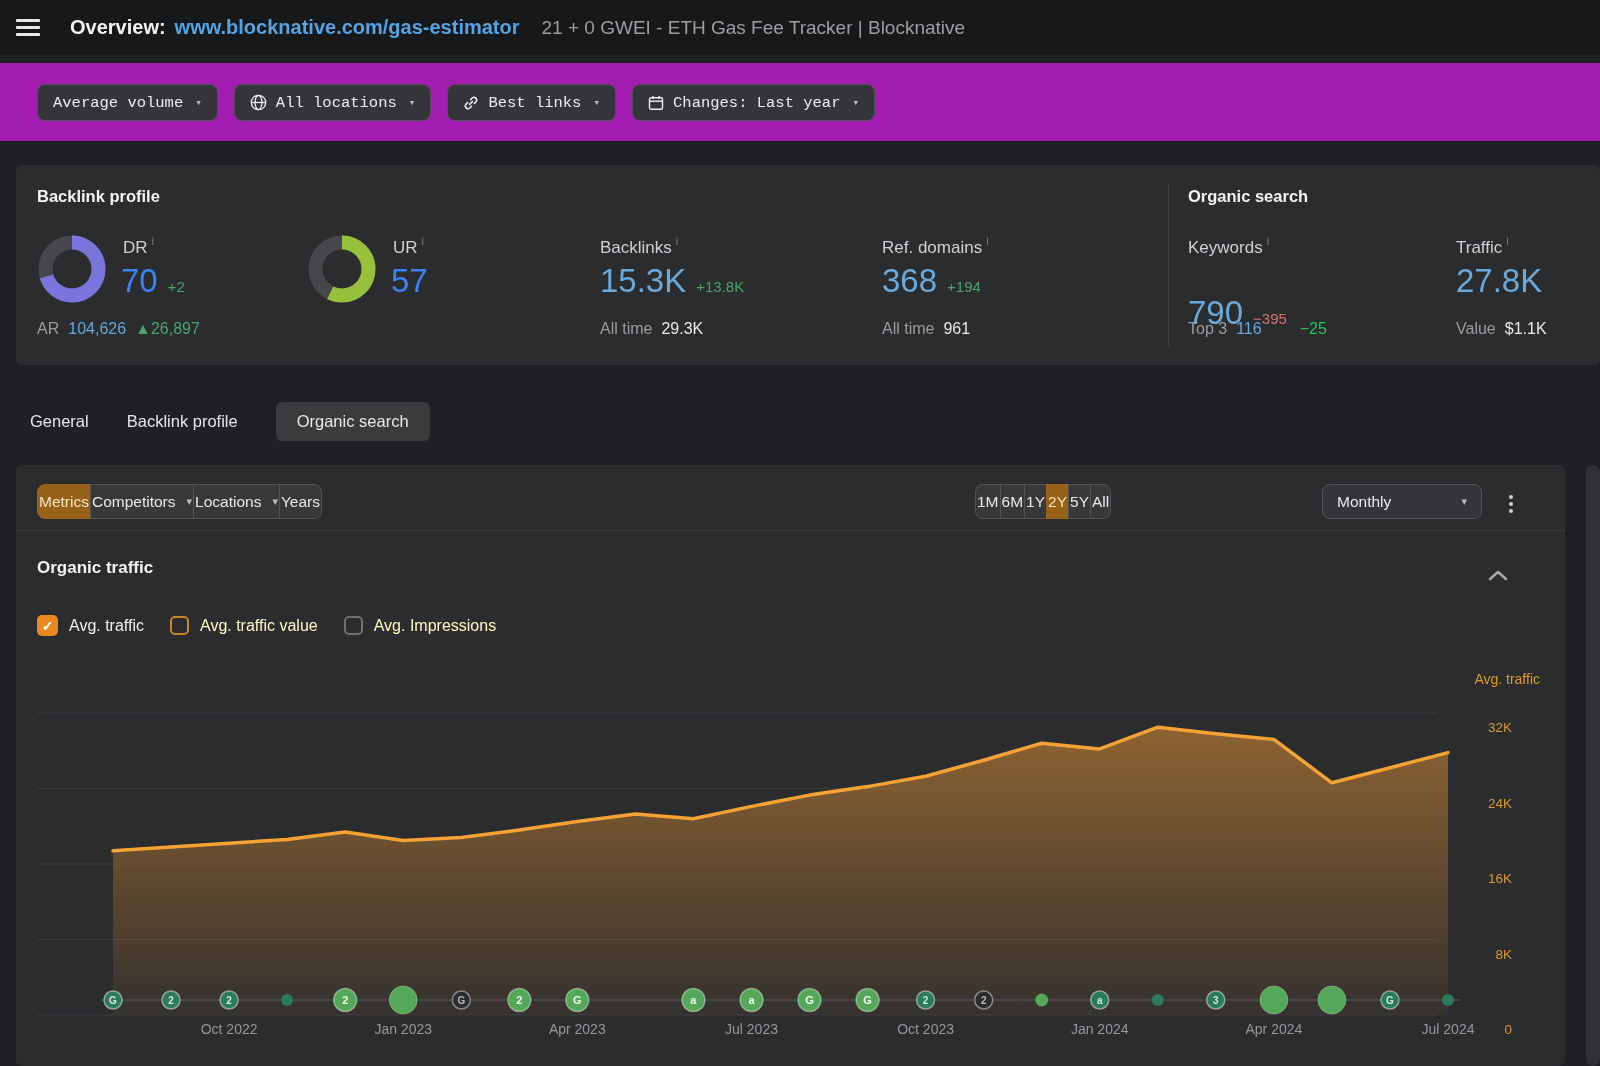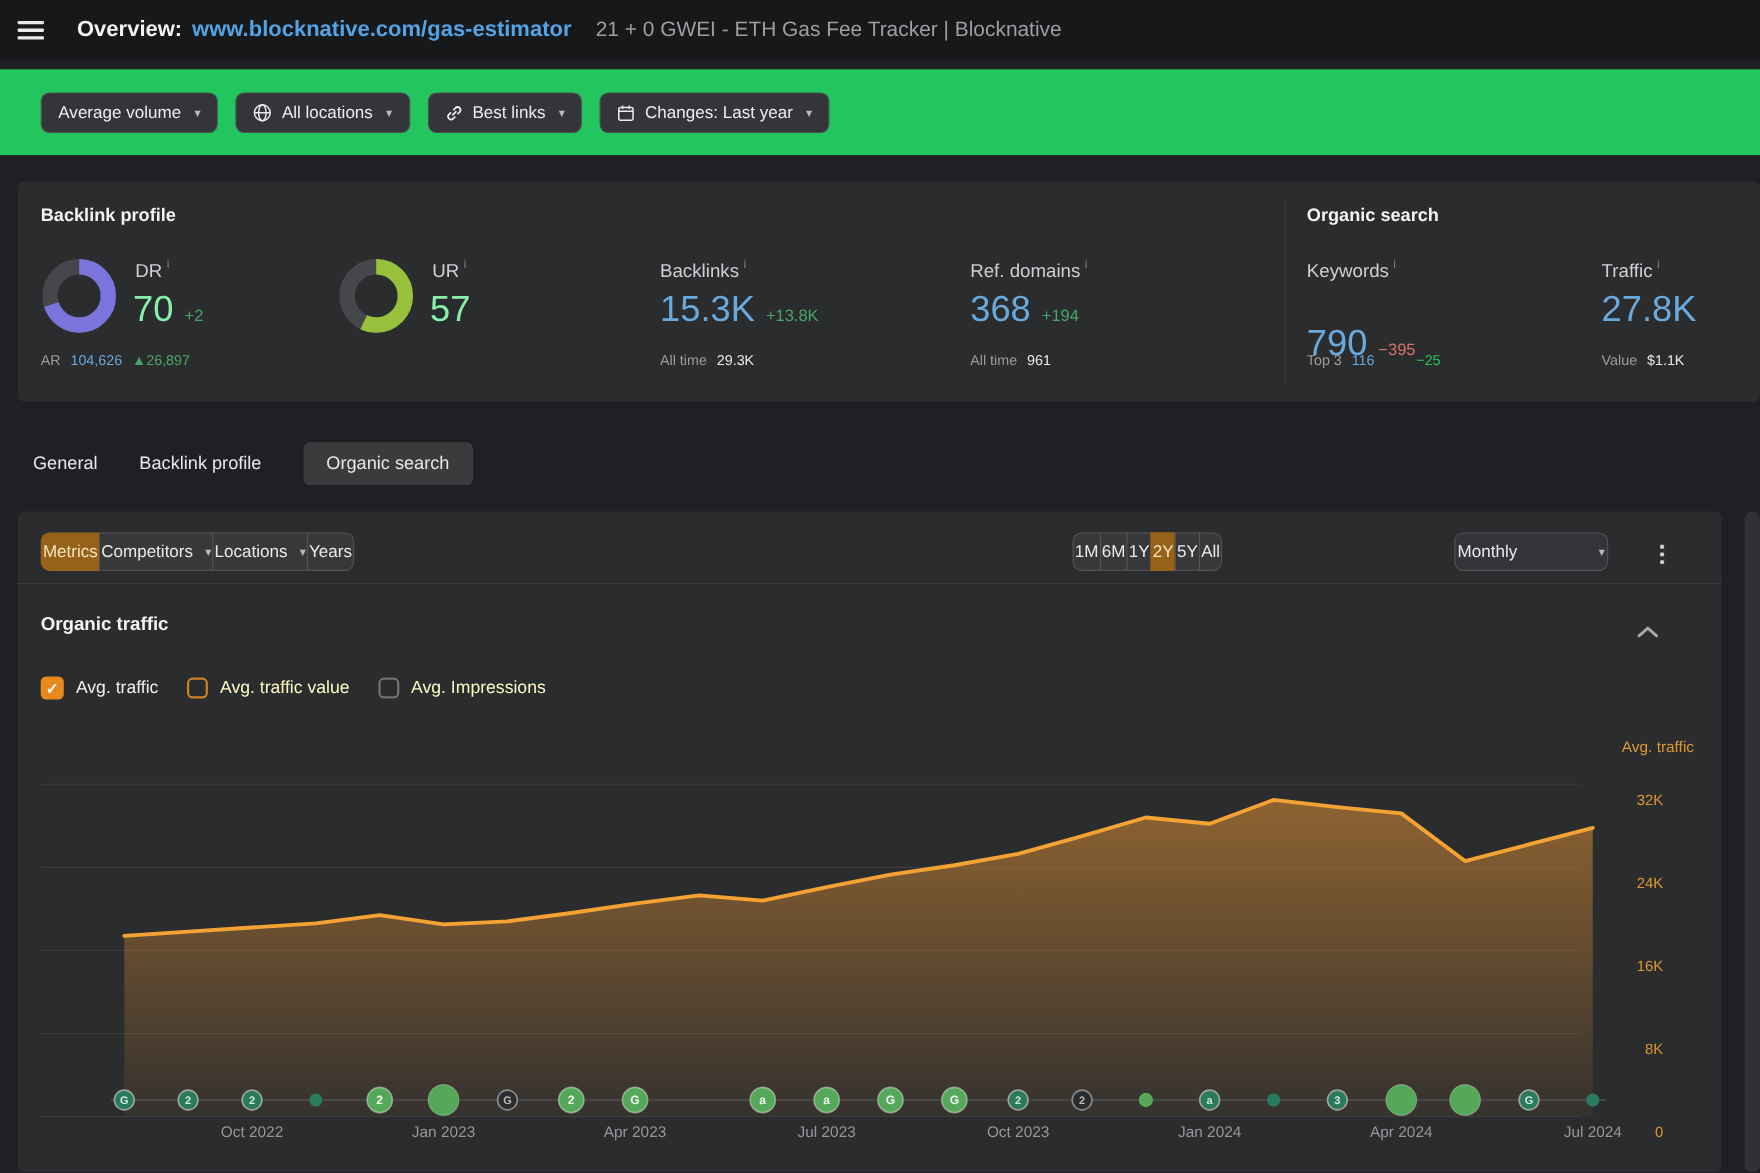--- a/index.html
+++ b/index.html
@@ -10,40 +10,40 @@
   
   .topbar { position:absolute; top:0; left:0; width:100%; height:55px; background:#17181a;
             display:flex; align-items:center; padding-left:16px; }
   .hamburger { width:26px; display:flex; flex-direction:column; gap:4px; cursor:pointer; }
   .hamburger i { display:block; width:24px; height:3px; background:#e9e9ea; border-radius:1px; }
   .overview-title { margin-left:28px; font-size:20px; font-weight:700; color:#f2f3f4; }
   .url-link { color:#54a3e4; margin-left:9px; text-decoration:none; font-weight:700; font-size:20px; cursor:pointer; }
   .page-subtitle { margin-left:22px; font-size:19px; color:#9d9ea1; }
 
   
-  .filter-bar { position:absolute; top:63px; left:0; width:100%; height:78px; background:#22c55e; }
+  .filter-bar { position:absolute; top:63px; left:0; width:100%; height:78px; background:#a21caf;font-family:Liberation Mono, monospace; }
   .filter-inner { position:absolute; top:21px; left:37px; display:flex; gap:16px; }
   .fbtn { height:37px; display:inline-flex; align-items:center; gap:9px; padding:0 15px;
           background:#333538; border:1px solid #4e5053; border-radius:8px;
           color:#ececee; font-size:15.5px; cursor:pointer; white-space:nowrap; }
   .caret { color:#b9babd; font-size:11px; margin-left:3px; }
   .fic { display:flex; align-items:center; }
 
   
   .stats-card { position:absolute; top:165px; left:16px; right:0; height:200px;
                 background:#2b2c2e; border-radius:6px; }
   .card-title { position:absolute; top:22px; font-size:16.5px; font-weight:700; color:#f2f3f4; }
   .stat-label { position:absolute; top:70px; font-size:17px; color:#cfd0d3; }
   .sup-i { font-size:11px; color:#808184; margin-left:4px; vertical-align:8px; }
   .val-row { position:absolute; top:97px; display:flex; align-items:baseline; gap:10px; }
   .stat-value { font-size:33px; color:#6aa9dc; cursor:pointer; }
-  .stat-value.white { color:#86efac; cursor:default;text-align:center; }
+  .stat-value.white { color:#3b82f6; cursor:default;text-align:center; }
   .delta-pos { color:#4aa469; font-size:15px; }
   .delta-neg { color:#d3766b; font-size:15px;margin-top:48px; }
-  .sub-row { position:absolute; top:155px; font-size:13px; color:#9b9c9f; display:flex; gap:9px; align-items:baseline; }
+  .sub-row { position:absolute; top:155px; font-size:16px; color:#9b9c9f; display:flex; gap:9px; align-items:baseline; }
   .sub-row .blue { color:#6aa7d8; cursor:pointer; }
   .sub-row .white { color:#e8e9ea; }
   .sub-row .green { color:#4aa469; }
   .sub-row .red { color:#22c55e;margin-left:29px; }
   .vdivider { position:absolute; left:1152px; top:18px; bottom:18px; width:1px; background:#3d3e41; }
 
   
   .tabs-row { position:absolute; top:400px; left:30px; height:42px; display:flex; align-items:center; gap:38px; }
   .tab { font-size:16.5px; color:#e6e7e8; cursor:pointer; white-space:nowrap; }
   .tab.active { background:#3a3b3d; border-radius:6px; padding:10px 21px; }
@@ -52,23 +52,23 @@
   .chart-card { position:absolute; top:465px; left:16px; width:1549px; height:601px;
                 background:#2b2c2e; border-radius:6px; overflow:hidden; }
   .toolbar { position:absolute; top:0; left:0; right:0; height:66px; border-bottom:1px solid #3b3c3f; }
   .seg-group { position:absolute; top:19px; display:flex; }
   .seg { height:35px; display:flex; align-items:center; gap:8px; padding:0 1px;
          background:#37383a; border:1px solid #525356; margin-left:-1px;
          font-size:15.5px; color:#e8e9ea; cursor:pointer; white-space:nowrap; }
   .seg:first-child { border-radius:8px 0 0 8px; margin-left:0; }
   .seg:last-child { border-radius:0 8px 8px 0; }
   .seg.active { background:#96621a; border-color:#96621a; color:#f6e3c0; }
-  .dd { position:absolute; top:19px; left:1306px; width:140px; height:35px;
+  .dd { position:absolute; top:19px; left:1306px; width:160px; height:35px;
         background:#333538; border:1px solid #525356; border-radius:8px;
-        display:flex; align-items:center; justify-content:space-between; padding:0 2px;
+        display:flex; align-items:center; justify-content:space-between; padding:0 14px;
         color:#e8e9ea; font-size:15.5px; cursor:pointer;gap:12px; }
   .kebab { position:absolute; top:26px; left:1489px; display:flex; flex-direction:column; gap:3px;
            padding:4px; cursor:pointer; }
   .kebab b { width:4px; height:4px; border-radius:50%; background:#cdced0; }
   .sec-title { position:absolute; top:93px; left:21px; font-size:17px; font-weight:700; color:#f2f3f4; }
   .collapse { position:absolute; top:102px; left:1472px; cursor:pointer; }
   .legend-row { position:absolute; top:150px; left:21px; display:flex; align-items:center; gap:26px; }
   .cb-item { display:flex; align-items:center; gap:11px; font-size:16px; color:#fef9c3; cursor:pointer; }
   .cb-item.on { color:#f0f0f1; }
   .cb { width:21px; height:21px; border-radius:5px; display:flex; align-items:center;

